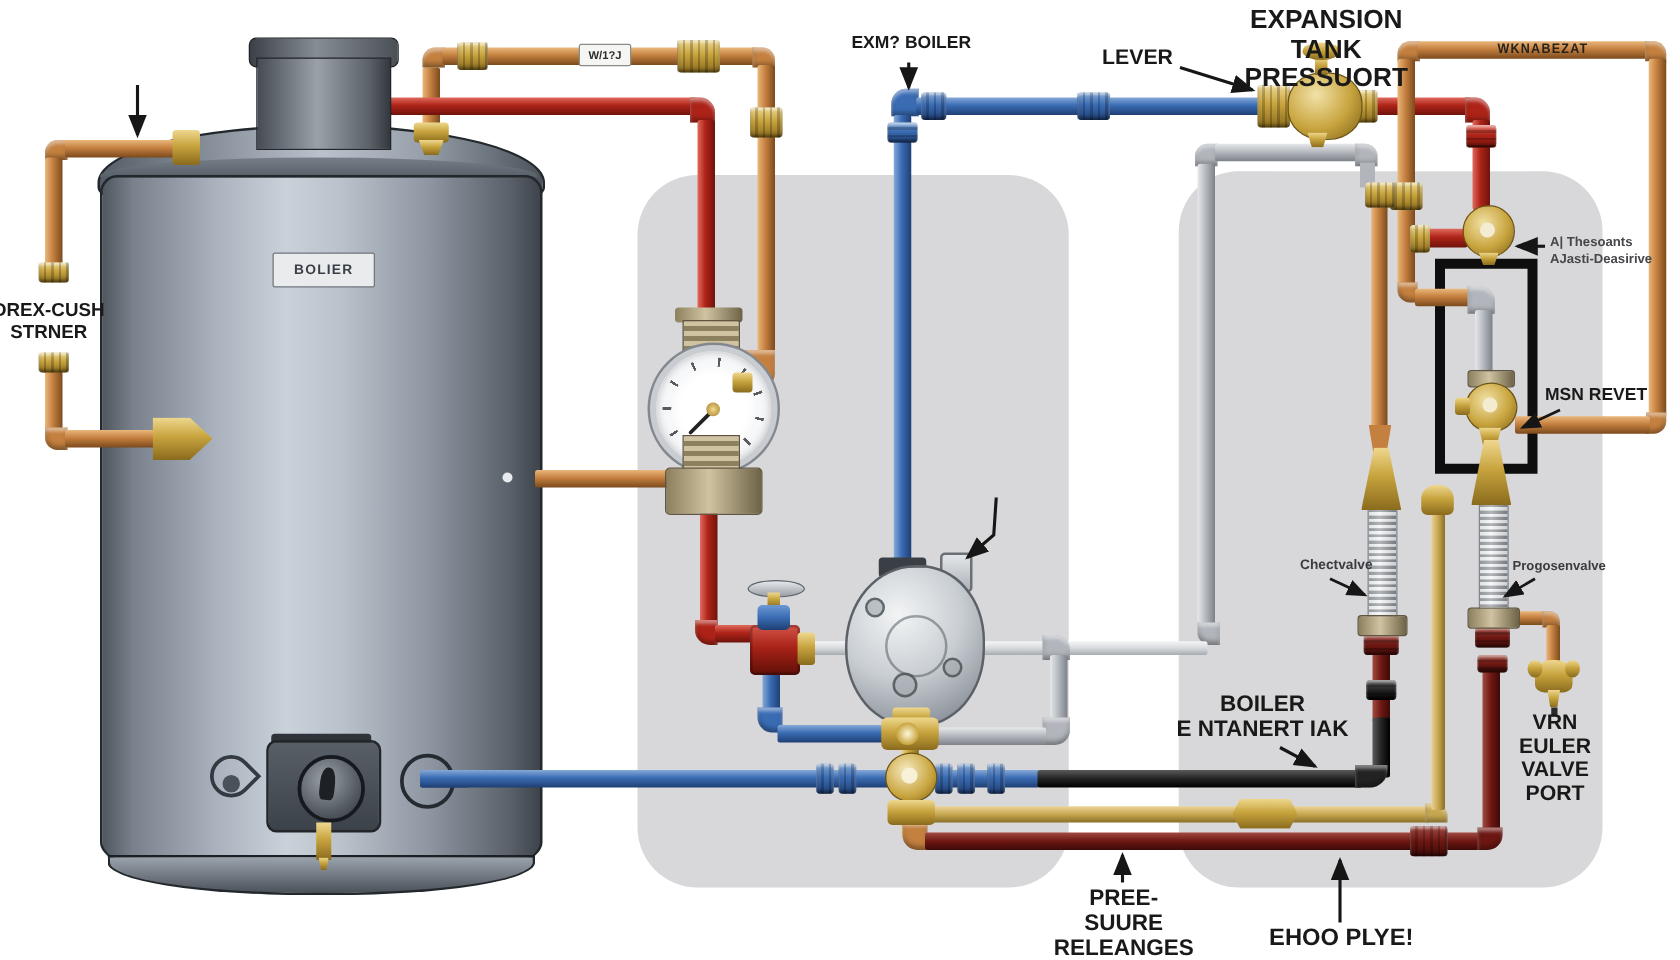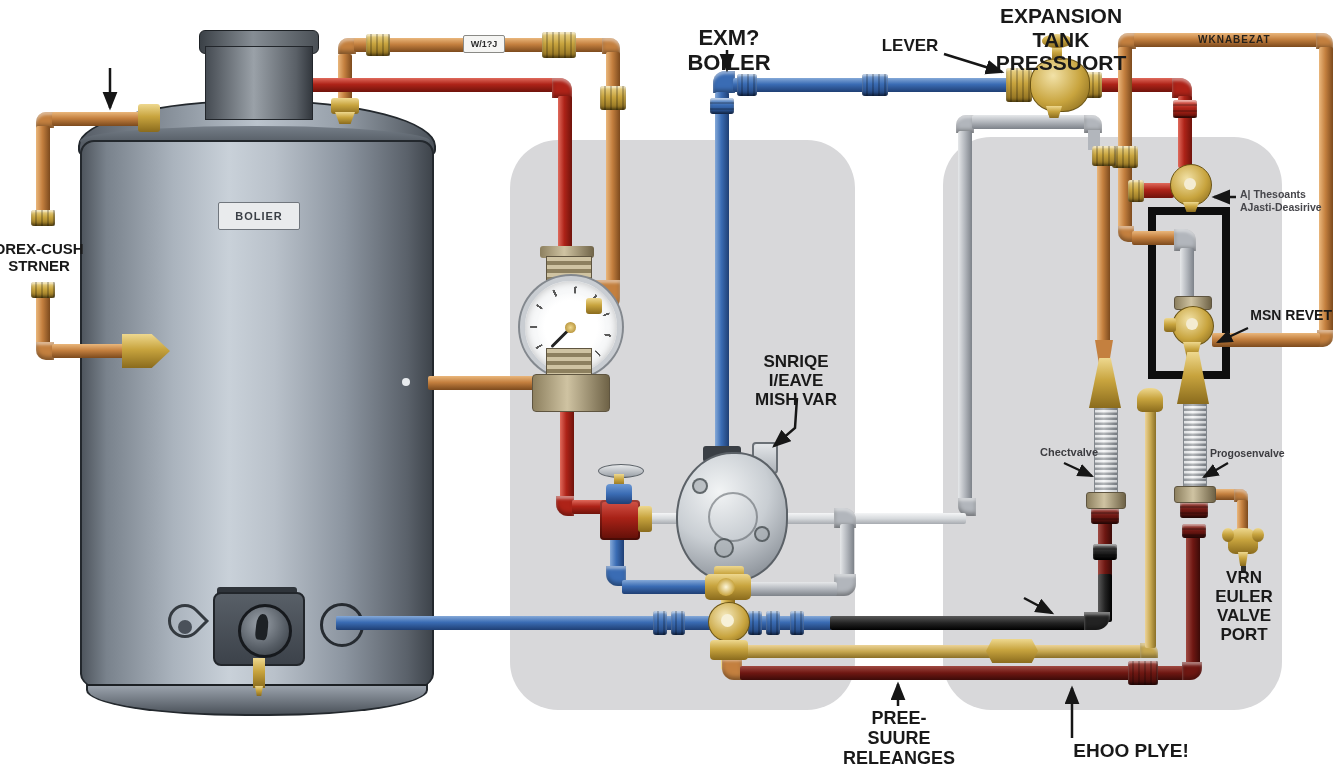--- a/index.html
+++ b/index.html
@@ -317,57 +317,57 @@
   <div class="p h mr" style="left:740px;top:666px;width:448px;height:14px"></div>
   <div class="cp h mr" style="left:1128px;top:661px;width:30px;height:24px"></div>
   <div class="el mr" style="left:1182px;top:662px;width:20px;height:18px;border-radius:0 0 12px 0"></div>
 
   <div class="p h bl" style="left:336px;top:616px;width:40px;height:14px;z-index:6"></div>
 
   <div class="lbl" style="left:-10px;top:241px;width:98px;font-size:15px">
     <div>DREX-CUSH</div>
     <div>STRNER</div>
   </div>
-  <div class="lbl" style="left:664px;top:26px;width:130px;font-size:22px">
+  <div class="lbl" style="left:664px;top:26px;width:130px;font-size:14px">
     <div>EXM? BOILER</div>
   </div>
   <div class="lbl" style="left:878px;top:36px;width:64px;font-size:17px">
     <div>LEVER</div>
   </div>
   <div class="lbl" style="left:986px;top:4px;width:150px;font-size:21px">
     <div>EXPANSION TANK</div>
     <div>PRESSUORT</div>
   </div>
   <div class="lbl-sm" style="left:1240px;top:188px;width:104px;font-size:10.5px">
     <div>A| Thesoants</div>
     <div>AJasti-Deasirive</div>
   </div>
-  <div class="lbl" style="left:1236px;top:308px;width:96px;font-size:14px;text-align:right">
+  <div class="lbl" style="left:1236px;top:308px;width:96px;font-size:14px;text-align:left">
     <div>MSN REVET</div>
-  </div>
-  <div class="lbl" style="left:734px;top:352px;width:124px;font-size:17px">
-    <div>SNRIQE I/EAVE</div>
-    <div>MISH VAR</div>
   </div>
   <div class="lbl-sm" style="left:1040px;top:446px;width:70px;font-size:11px;color:#3c3c40">
     <div>Chectvalve</div>
   </div>
   <div class="lbl-sm" style="left:1210px;top:447px;width:92px;font-size:10.5px;color:#3c3c40">
     <div>Progosenvalve</div>
+  </div>
+  <div class="lbl" style="left:938px;top:553px;width:144px;font-size:18px">
+    <div>BOILER</div>
+    <div>E NTANERT IAK</div>
   </div>
   <div class="lbl" style="left:842px;top:708px;width:114px;font-size:18px">
     <div>PREE-SUURE</div>
     <div>RELEANGES</div>
   </div>
   <div class="lbl" style="left:1198px;top:568px;width:92px;font-size:17px">
     <div>VRN EULER</div>
     <div>VALVE</div>
     <div>PORT</div>
   </div>
-  <div class="lbl" style="left:1068px;top:740px;width:126px;font-size:19px">
+  <div class="lbl" style="left:1010px;top:740px;width:126px;font-size:19px">
     <div>EHOO PLYE!</div>
   </div>
 
   <svg class="arrows" width="1344" height="768">
     <defs>
       <marker id="ah" markerWidth="9" markerHeight="8" refX="6.5" refY="3" orient="auto">
         <path d="M0,0 L7.5,3 L0,6 z" fill="#161616"></path>
       </marker>
     </defs>
     <line x1="110" y1="68" x2="110" y2="108" stroke="#161616" stroke-width="2.5" marker-end="url(#ah)"></line>

